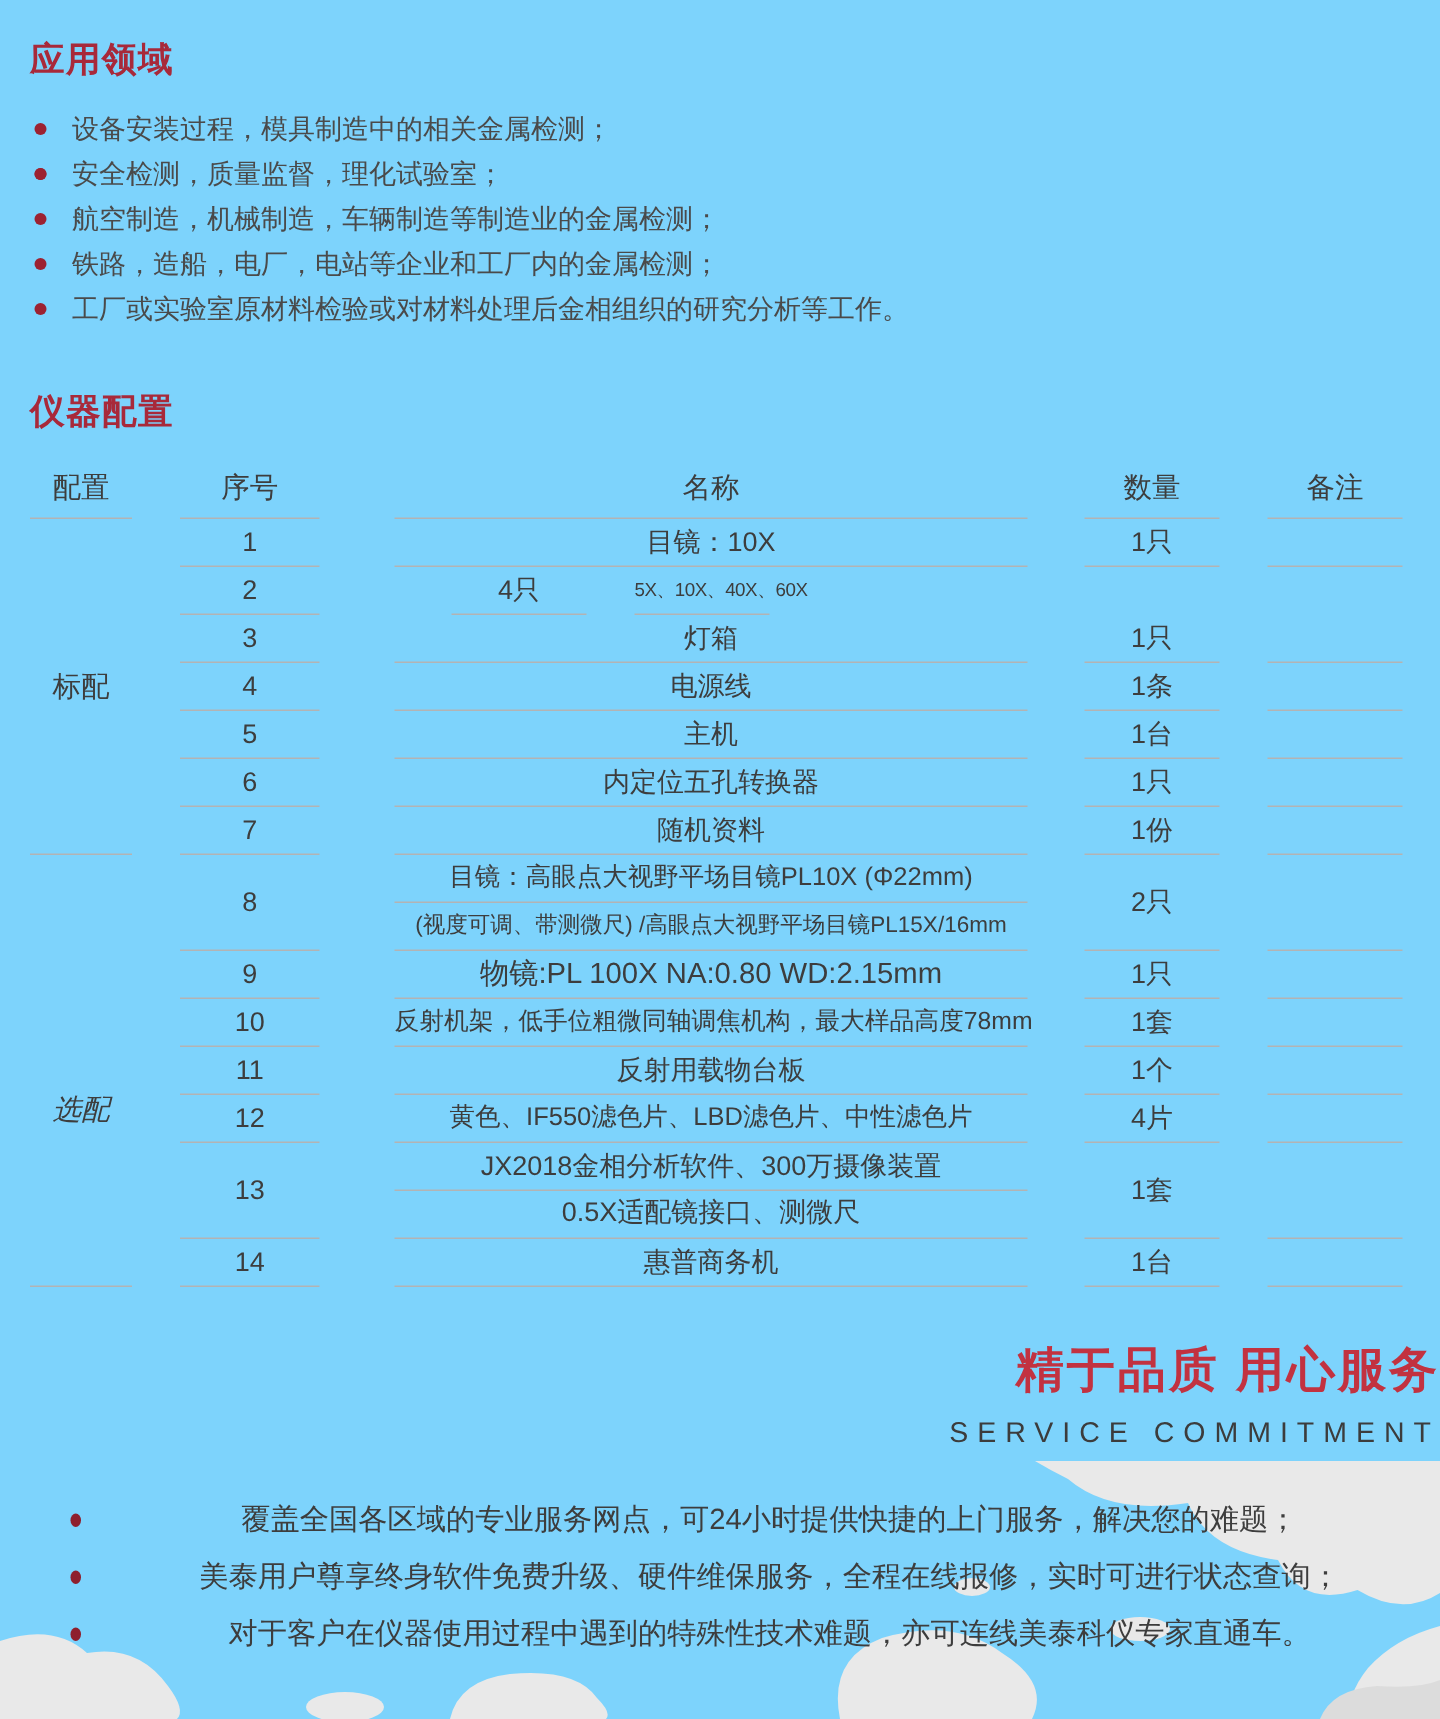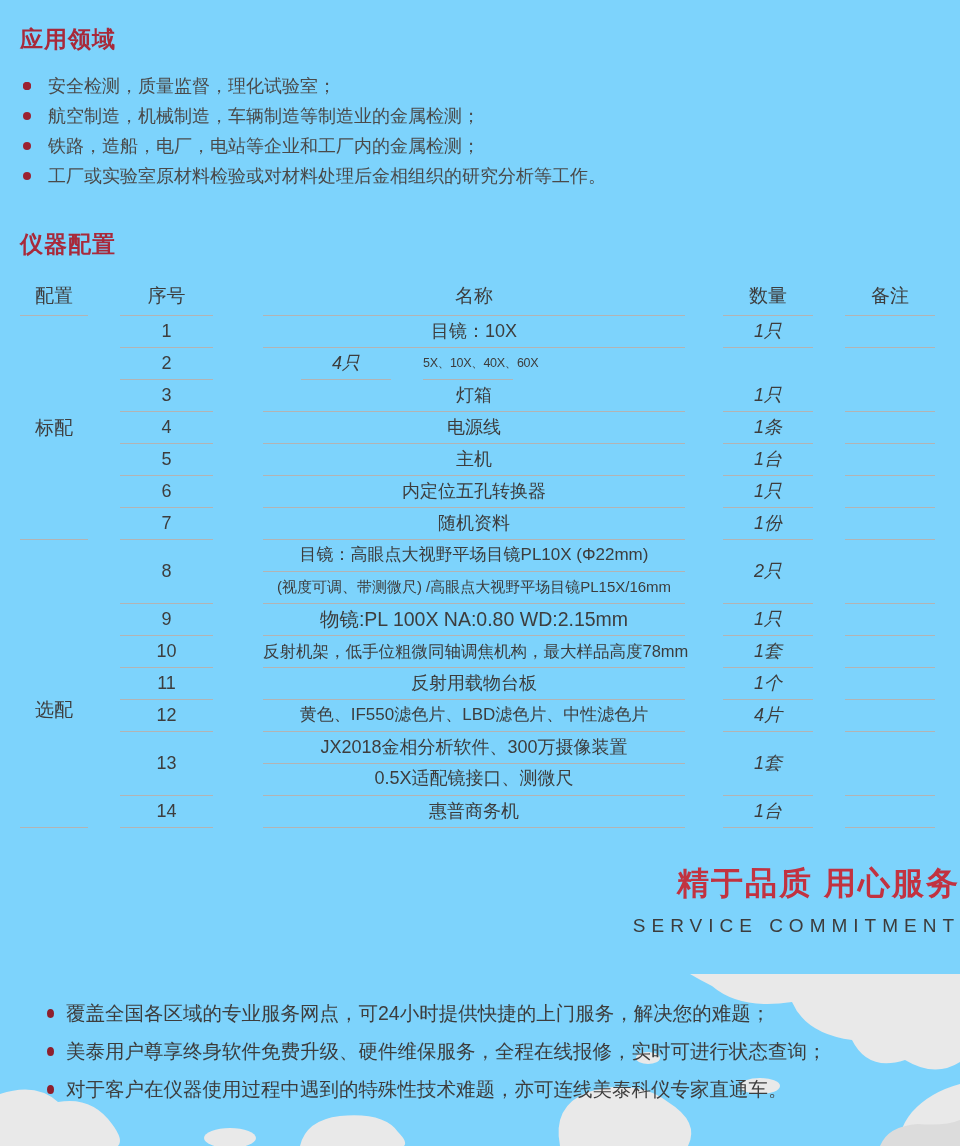--- a/index.html
+++ b/index.html
@@ -40,61 +40,62 @@
   .g2{width:50px;}
   .g3{width:38px;}
   .g4{width:32px;}
   .tbody{display:flex;}
   .group-col{width:68px;}
   .group{
     border-bottom:1px solid var(--line);box-sizing:border-box;
     display:flex;align-items:center;justify-content:center;font-size:19px;color:var(--text);
   }
   .group.std{height:224px;}
-  .group.opt{height:288px;padding-top:52px;}
+  .group.opt{height:288px;padding-top:52px;font-style:italic;}
   .rows{margin-left:32px;}
   .row{display:flex;}
   .row .cell{
     box-sizing:border-box;border-bottom:1px solid var(--line);text-align:center;
     height:32px;line-height:30px;color:var(--text);white-space:nowrap;
   }
   .cell.no{width:93px;}
   .cell.name{width:422px;}
-  .cell.qty{width:90px;font-style:italic;}
+  .cell.qty{width:90px;}
   .cell.note{width:90px;}
   .sp{border:none;}
   .row.double .cell{height:64px;line-height:62px;}
   .row.double .cell.namecol{line-height:normal;padding:0;}
   .nline{height:32px;line-height:30px;box-sizing:border-box;}
   .nline.n1{border-bottom:1px solid var(--line);}
   .nline.n2{height:31px;line-height:29px;}
   .fs19{font-size:19.5px;}
   .fs17{font-size:17px;}
   .fs16{font-size:16.5px;}
   .fs15{font-size:15px;}
   .fs12{font-size:12.5px;letter-spacing:-0.3px;}
   
   .slogan-wrap{margin-top:34px;text-align:right;}
   .slogan{font-size:32px;font-weight:bold;color:var(--slogan-red);letter-spacing:2px;}
   .slogan-sub{margin-top:9px;font-size:19px;color:#3c3c3c;letter-spacing:6px;}
   
   .service{position:absolute;left:0;right:0;bottom:0;height:172px;}
   .map-svg{position:absolute;left:0;top:0;width:100%;height:100%;}
-  .service ul{position:relative;list-style:none;margin:0;padding:20px 0 0 40px;}
+  .service ul{position:relative;list-style:none;margin:0;padding:20px 0 0 40px;text-align:center;}
   .service li{position:relative;padding-left:26px;font-size:19.5px;color:var(--text);line-height:38px;}
   .service .dot{position:absolute;left:7px;top:15px;width:7px;height:9px;border-radius:50%;background:#8e1f2d;}
 </style>
 </head>
 <body>
 
 <div class="page">
 
   <section class="apps">
     <h2 class="sec-title">应用领域</h2>
     <ul>
+      <li><span class="dot"></span><span>设备安装过程，模具制造中的相关金属检测；</span></li>
       <li><span class="dot"></span></li>
       <li><span class="dot"></span><span>安全检测，质量监督，理化试验室；</span></li>
       <li><span class="dot"></span><span>航空制造，机械制造，车辆制造等制造业的金属检测；</span></li>
       <li><span class="dot"></span><span>铁路，造船，电厂，电站等企业和工厂内的金属检测；</span></li>
       <li><span class="dot"></span><span>工厂或实验室原材料检验或对材料处理后金相组织的研究分析等工作。</span></li>
     </ul>
   </section>
 
   <section class="config">
     <h2 class="sec-title">仪器配置</h2>

